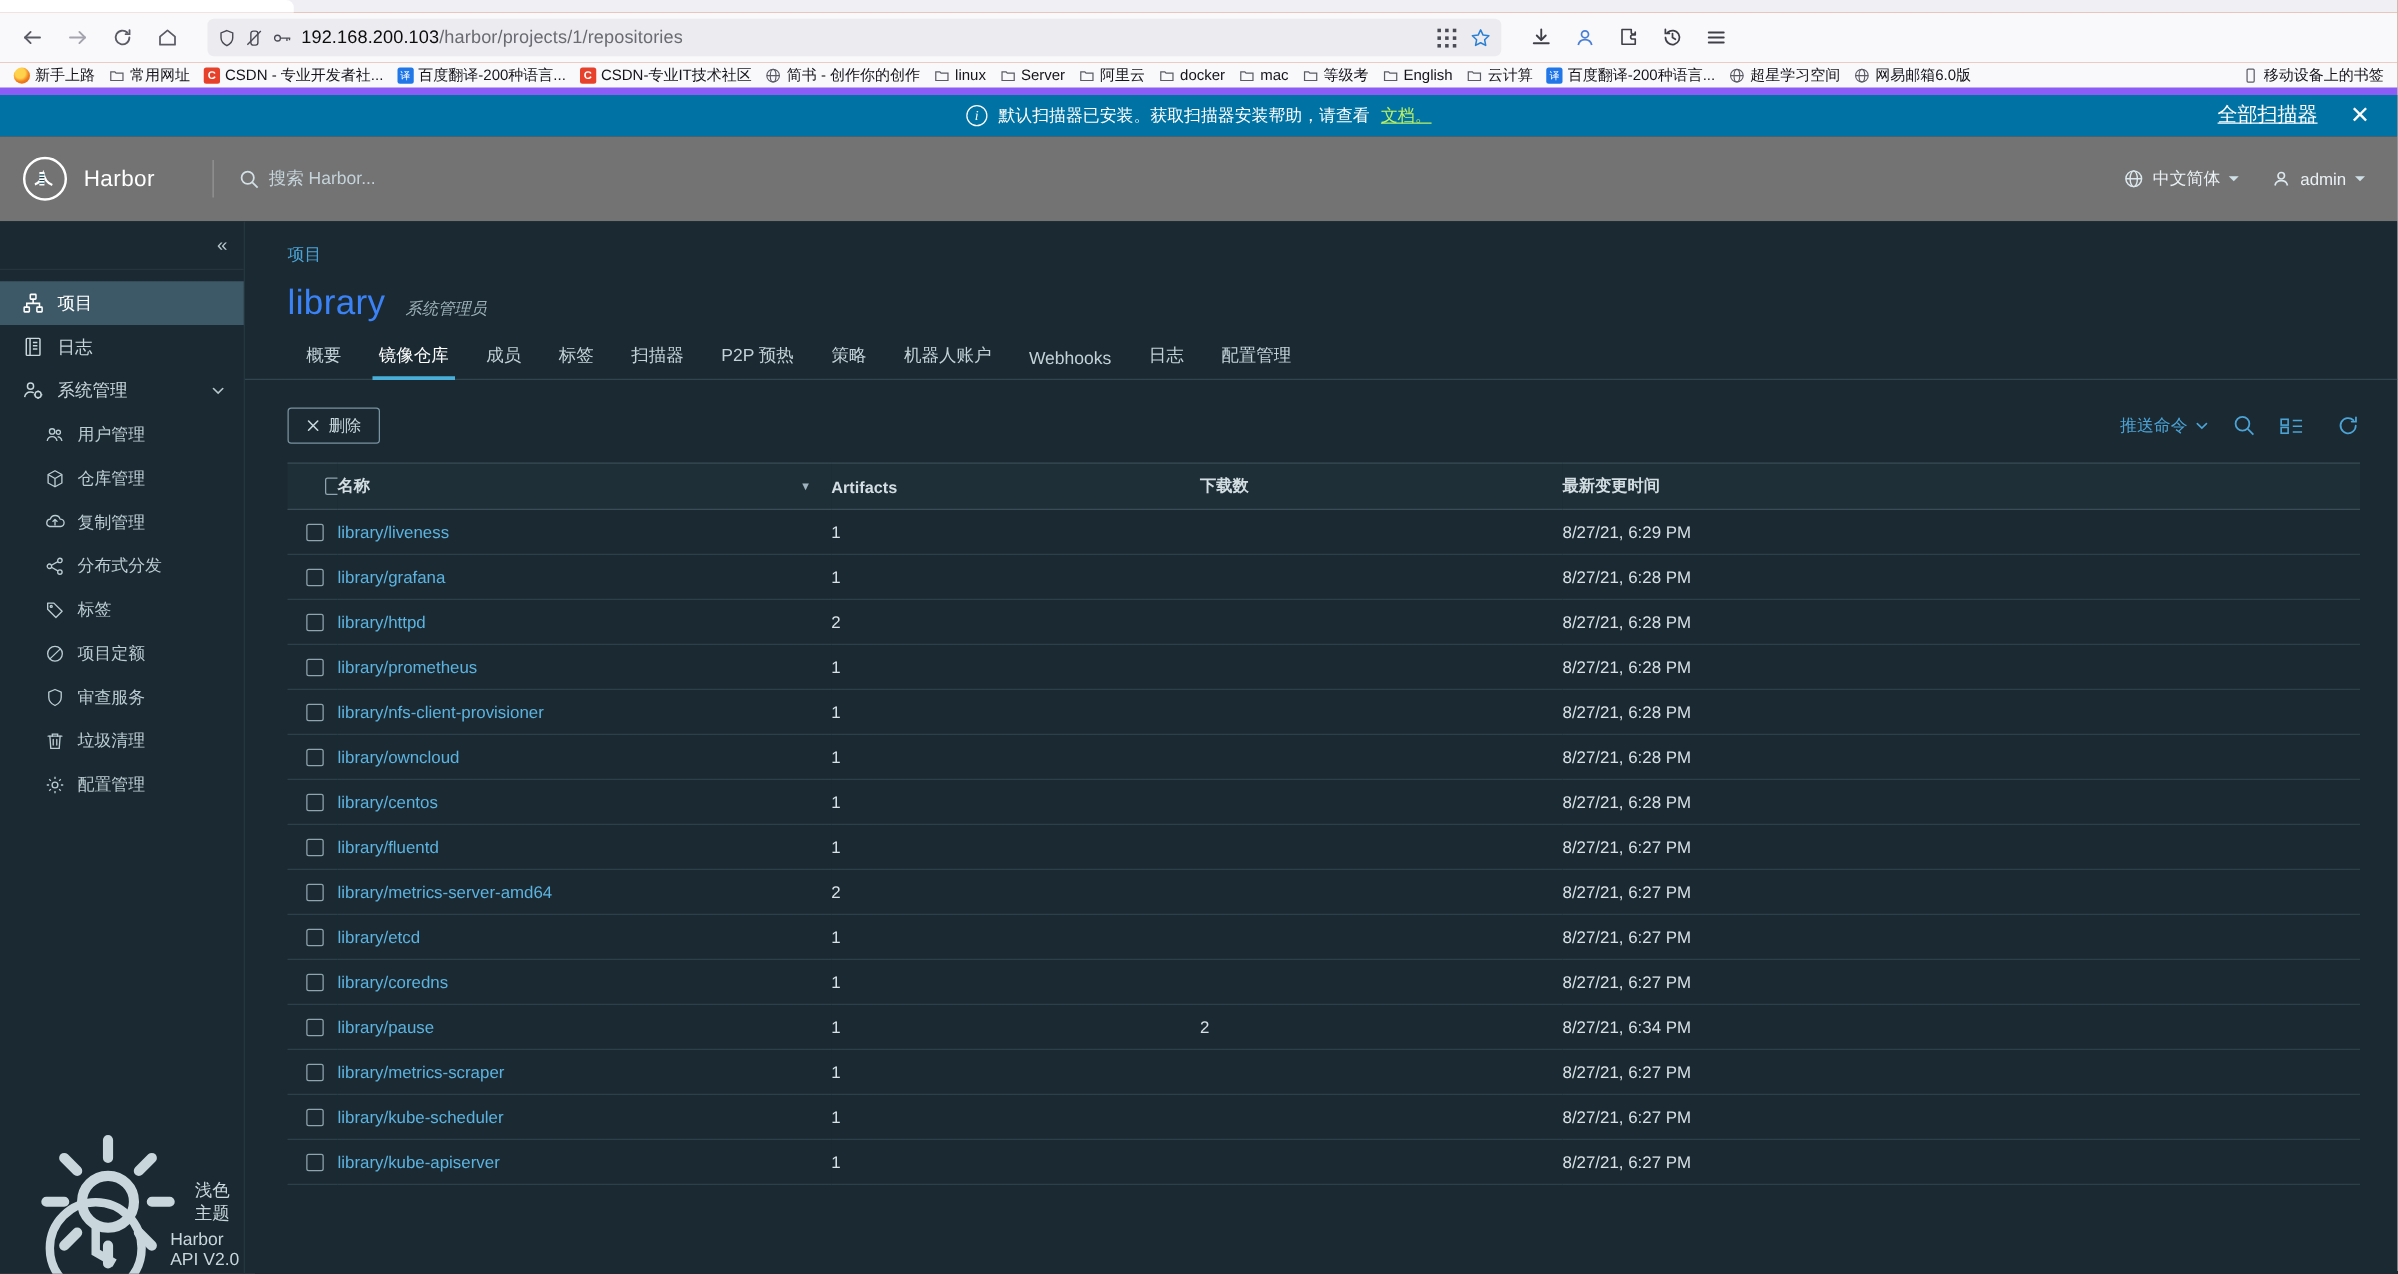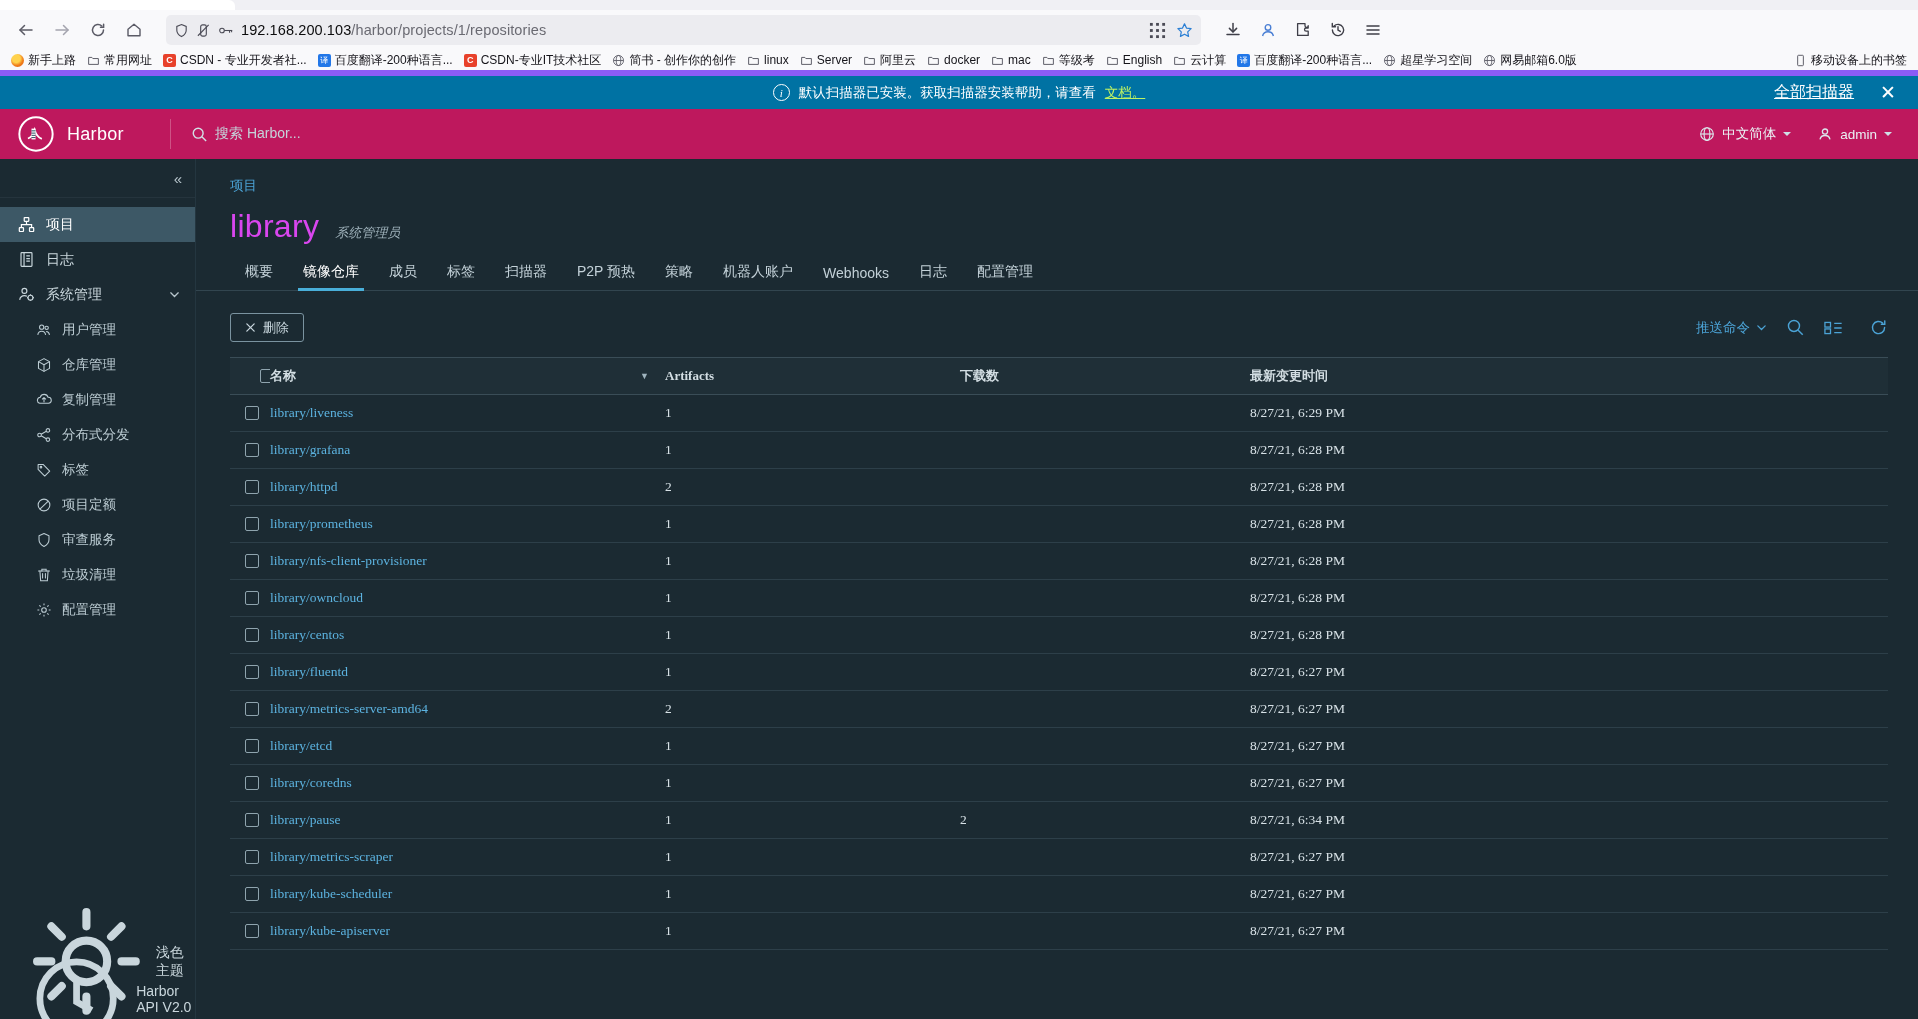--- a/index.html
+++ b/index.html
@@ -84,21 +84,21 @@
   }
   .notice-link { color: #bef264; text-decoration: underline; font-weight: normal; }
   .notice-actions {
     margin-left: auto; display: flex; align-items: center; gap: 26px;
     padding-right: 22px; z-index: 2;
   }
   .notice-all { color: #fff; text-decoration: underline; font-size: 16px; }
   .notice-close { color: #fff; font-size: 19px; line-height: 1; font-weight: 300; }
 
   .hdr {
-    height: 50px; background: #be185d; display: flex; align-items: center;
+    height: 68px; background: #737373; display: flex; align-items: center;
     color: #fff; flex: 0 0 auto;
   }
   .brand { width: 170px; display: flex; align-items: center; gap: 13px; padding-left: 18px; flex:0 0 auto; }
   .brand-logo { width: 36px; height: 36px; flex: 0 0 auto; }
   .brand-name { font-size: 18px; letter-spacing: .3px; font-weight: 400; }
   .hdr-sep { width: 1px; height: 30px; background: rgba(255,255,255,.25); }
   .hdr-search { display: flex; align-items: center; gap: 7px; padding-left: 20px; flex: 1 1 auto; }
   .hdr-search .ph { font-size: 14px; color: #c5d3da; }
   .hdr-right { display: flex; align-items: center; gap: 26px; padding-right: 26px; }
   .hdr-item { display: flex; align-items: center; gap: 7px; font-size: 13.5px; color:#eaf1f4; }
@@ -123,21 +123,21 @@
   .nav-item .chev { margin-left: auto; margin-right: 14px; }
   .nav-sub { height: 35px; display: flex; align-items: center; gap: 10px; padding-left: 36px; color: #bcccd3; font-size: 13.5px; }
   .nav-sub .ni-ico { width: 16px; height: 16px; flex:0 0 auto; display:block; }
   .sidebar-bottom { padding-bottom: 12px; }
   .nav-bottom { height: 37px; display: flex; align-items: center; gap: 11px; padding-left: 28px; color: #c9d6dc; font-size: 14px; }
 
   
   .main { flex: 1 1 auto; min-width: 0; display: flex; flex-direction: column; background: #1b2a32; overflow: hidden; position: relative; }
   .breadcrumb { padding: 18px 0 0 34px; font-size: 13.5px; color: #4ba3d6; }
   .title-row { display: flex; align-items: baseline; gap: 16px; padding: 13px 0 0 34px; }
-  .proj-title { font-size: 32px; font-weight: 300; color: #d946ef; letter-spacing: .3px; }
+  .proj-title { font-size: 28px; font-weight: 300; color: #3b82f6; letter-spacing: .3px; }
   .proj-role { font-size: 13px; color: #9fb2bb; font-style: italic; }
 
   .tabs { display: flex; align-items: flex-end; gap: 0; padding-left: 34px; margin-top: 12px; border-bottom: 1px solid #32454f; }
   .tab { padding: 6px 15px 9px; font-size: 14px; color: #c3d1d8; position: relative; white-space: nowrap; }
   .tab.active { color: #fff; }
   .tab.active::after {
     content: ""; position: absolute; left: 10px; right: 10px; bottom: -1px; height: 3px; background: #49afd9;
   }
 
   .toolbar { display: flex; align-items: center; padding: 22px 30px 0 34px; }
@@ -145,21 +145,21 @@
     display: flex; align-items: center; gap: 7px; height: 29px; padding: 0 14px;
     border: 1px solid #7a93a0; border-radius: 3px; color: #c8d6dd; font-size: 13px;
     background: transparent;
   }
   .toolbar-right { margin-left: auto; display: flex; align-items: center; gap: 19px; color: #5aa9d6; }
   .push-cmd { display: flex; align-items: center; gap: 6px; font-size: 13.5px; color: #4ba3d6; }
   .tb-ico { color: #4ba3d6; display:block; }
 
   
   .table-wrap { padding: 15px 30px 0 34px; flex: 1 1 auto; min-height: 0; overflow: hidden; }
-  table { width: 100%; border-collapse: collapse; table-layout: fixed; font-family: Liberation Serif, serif; }
+  table { width: 100%; border-collapse: collapse; table-layout: fixed; }
   thead th {
     text-align: left; font-size: 13px; font-weight: bold; color: #d3dee3;
     padding: 9px 0 9px 0; border-top: 1px solid #3a4d57; border-bottom: 1px solid #3a4d57;
     background: #1f2f37; white-space: nowrap;
   }
   .col-chk { width: 40px; padding-left: 15px !important; }
   .col-name { width: 395px; }
   .col-art { width: 295px; }
   .col-dl { width: 290px; }
   .col-time { width: auto; }

